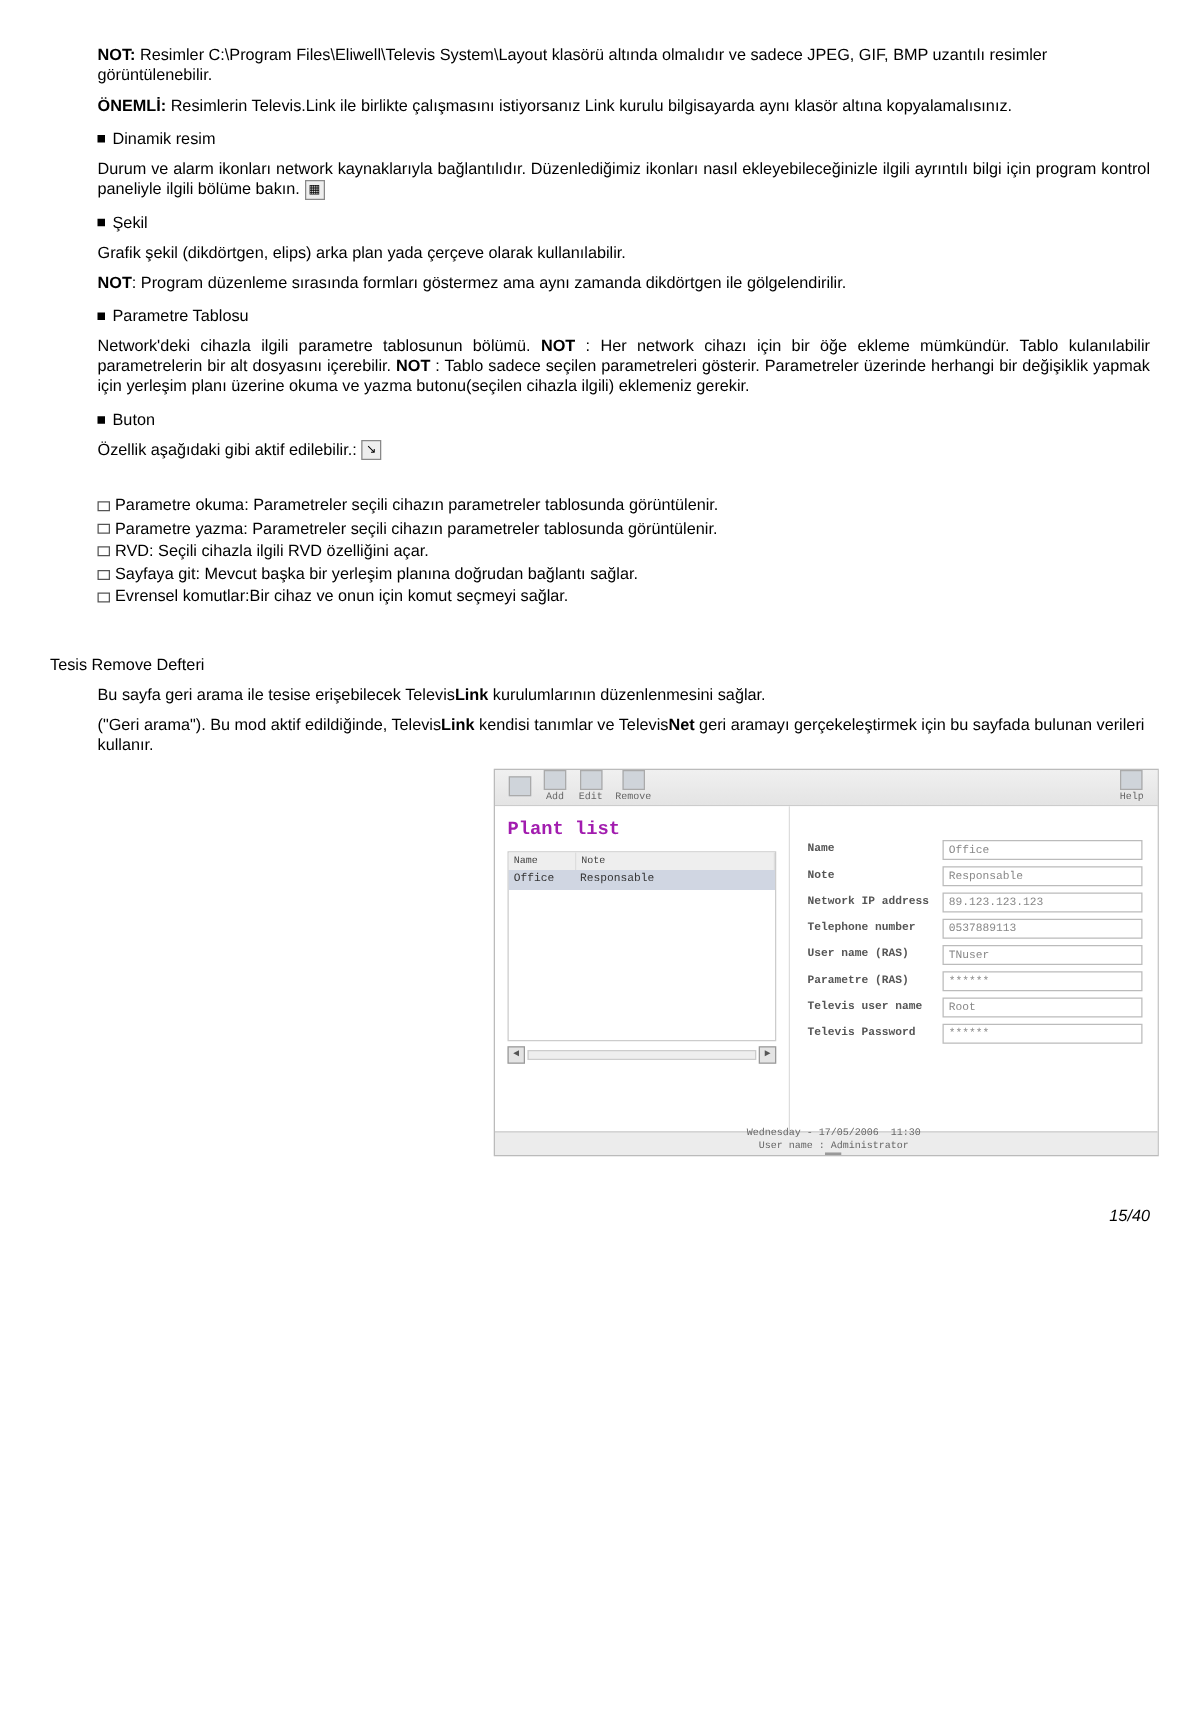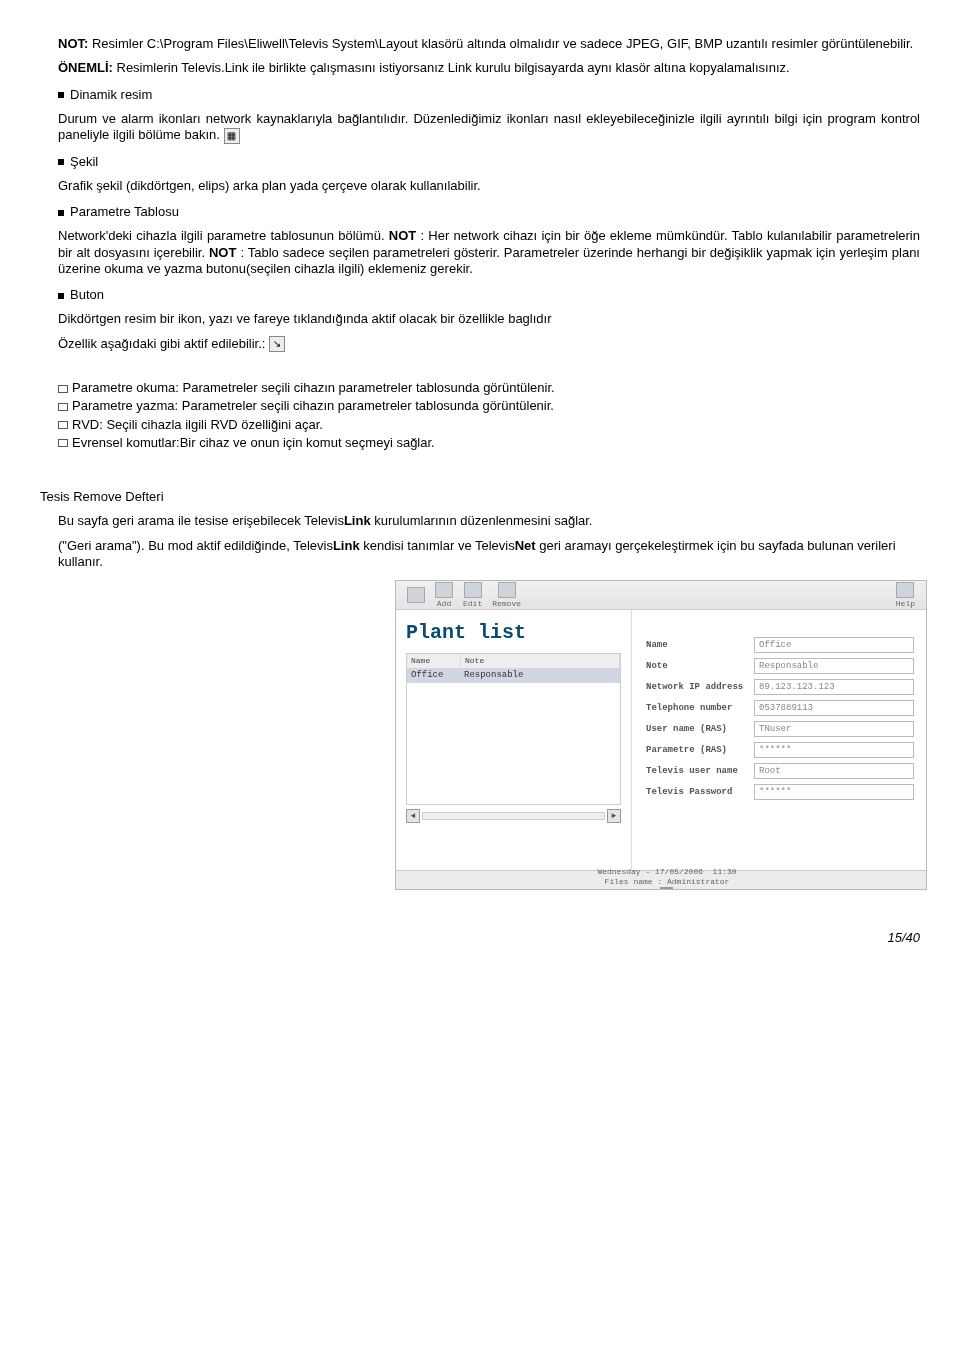--- a/index.html
+++ b/index.html
@@ -8,21 +8,21 @@
     font-family: Arial, Helvetica, sans-serif;
     font-size: 13px;
     color: #000;
     background: #fff;
     width: 960px;
     box-sizing: border-box;
     line-height: 1.25;
   }
   p { margin: 4px 0 8px 0; }
   .tight { margin: 2px 0; }
-  .section { margin-left: 18px; }
+  .section { margin-left: 38px; }
   .bullet-box {
     display: inline-block;
     width: 6px; height: 6px;
     background: #000;
     margin-right: 6px;
     vertical-align: middle;
   }
   .bullet-open {
     display: inline-block;
     width: 8px; height: 6px;
@@ -77,21 +77,21 @@
   .sshot-body {
     display: flex;
     min-height: 260px;
     background: #fff;
   }
   .leftpane {
     width: 215px;
     padding: 10px;
   }
   .plant-title {
-    font-size: 20px; font-weight: bold; color: #0c4a6e;
+    font-size: 15px; font-weight: bold; color: #a21caf;
     margin-bottom: 8px;
   }
   .plist-head {
     display: flex;
     background: #eee;
     font-size: 8px;
     color: #444;
   }
   .plist-head div { padding: 2px 4px; border-right: 1px solid #ddd; }
   .plist-row {
@@ -177,41 +177,42 @@
 
   <p><strong>ÖNEMLİ:</strong><span> Resimlerin Televis.Link ile birlikte çalışmasını istiyorsanız Link kurulu bilgisayarda aynı klasör altına kopyalamalısınız.</span></p>
 
   <p class="heading"><span class="bullet-box"></span><span>Dinamik resim</span></p>
 
   <p class="justified"><span>Durum ve alarm ikonları network kaynaklarıyla bağlantılıdır. Düzenlediğimiz ikonları nasıl ekleyebileceğinizle ilgili ayrıntılı bilgi için program kontrol paneliyle ilgili bölüme bakın.</span> <span class="inline-icon">▦</span></p>
 
   <p class="heading"><span class="bullet-box"></span><span>Şekil</span></p>
 
   <p>Grafik şekil (dikdörtgen, elips) arka plan yada çerçeve olarak kullanılabilir.</p>
+  <p><strong>NOT</strong><span>: Program düzenleme sırasında formları göstermez ama aynı zamanda dikdörtgen ile gölgelendirilir.</span></p>
 
   <p class="heading"><span class="bullet-box"></span><span>Parametre Tablosu</span></p>
 
   <p class="justified">
     <span>Network'deki cihazla ilgili parametre tablosunun bölümü. </span>
     <strong>NOT</strong>
     <span>: Her network cihazı için bir öğe ekleme mümkündür. Tablo kulanılabilir parametrelerin bir alt dosyasını içerebilir. </span>
     <strong>NOT</strong>
     <span>: Tablo sadece seçilen parametreleri gösterir. Parametreler üzerinde herhangi bir değişiklik yapmak için yerleşim planı üzerine okuma ve yazma butonu(seçilen cihazla ilgili) eklemeniz gerekir.</span>
   </p>
 
   <p class="heading"><span class="bullet-box"></span><span>Buton</span></p>
 
-  <p>Dikdörtgen resim bir ikon, yazı ve fareye tıklandığında aktif olacak bir özellikle baglıdır</p>
   <p><span>Özellik aşağıdaki gibi aktif edilebilir.:</span> <span class="inline-icon">↘</span></p>
 
   <div class="gap"></div>
 
   <p class="tight"><span class="bullet-open"></span><span>Parametre okuma: Parametreler seçili cihazın parametreler tablosunda görüntülenir.</span></p>
   <p class="tight"><span class="bullet-open"></span><span>Parametre yazma: Parametreler seçili cihazın parametreler tablosunda görüntülenir.</span></p>
   <p class="tight"><span class="bullet-open"></span><span>RVD: Seçili cihazla ilgili RVD özelliğini açar.</span></p>
+  <p class="tight"><span class="bullet-open"></span><span>Sayfaya git: Mevcut başka bir yerleşim planına doğrudan bağlantı sağlar.</span></p>
   <p class="tight"><span class="bullet-open"></span><span>Evrensel komutlar:Bir cihaz ve onun için komut seçmeyi sağlar.</span></p>
 </div>
 
 <div style="height:26px"></div>
 
 <p class="heading" style="margin-left:0">Tesis Remove Defteri</p>
 
 <div class="section">
   <p>
     <span>Bu sayfa geri arama  ile tesise erişebilecek Televis</span><strong>Link</strong><span> kurulumlarının düzenlenmesini sağlar.</span>
@@ -294,18 +295,18 @@
           <div class="fval">Root</div>
         </div>
       <div class="frow">
           <div class="flabel">Televis Password</div>
           <div class="fval">******</div>
         </div>
     </div>
   </div>
   <div class="statusbar">
     <div class="blk"><span>Wednesday - 17/05/2006</span>&nbsp;&nbsp;<span>11:30</span></div>
-    <div class="blk">Files name : Administrator</div>
+    <div class="blk">User name : Administrator</div>
     <div class="sq"></div>
   </div>
 </div>
 
 <div class="pagefoot">15/40</div>
 
 </body></html>

